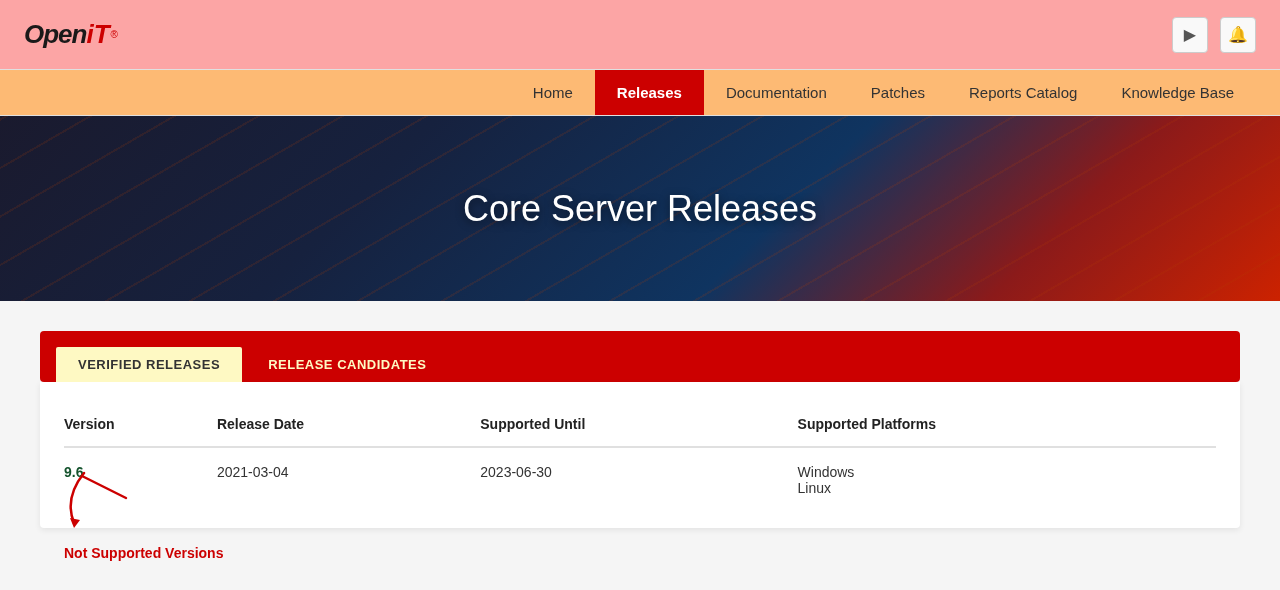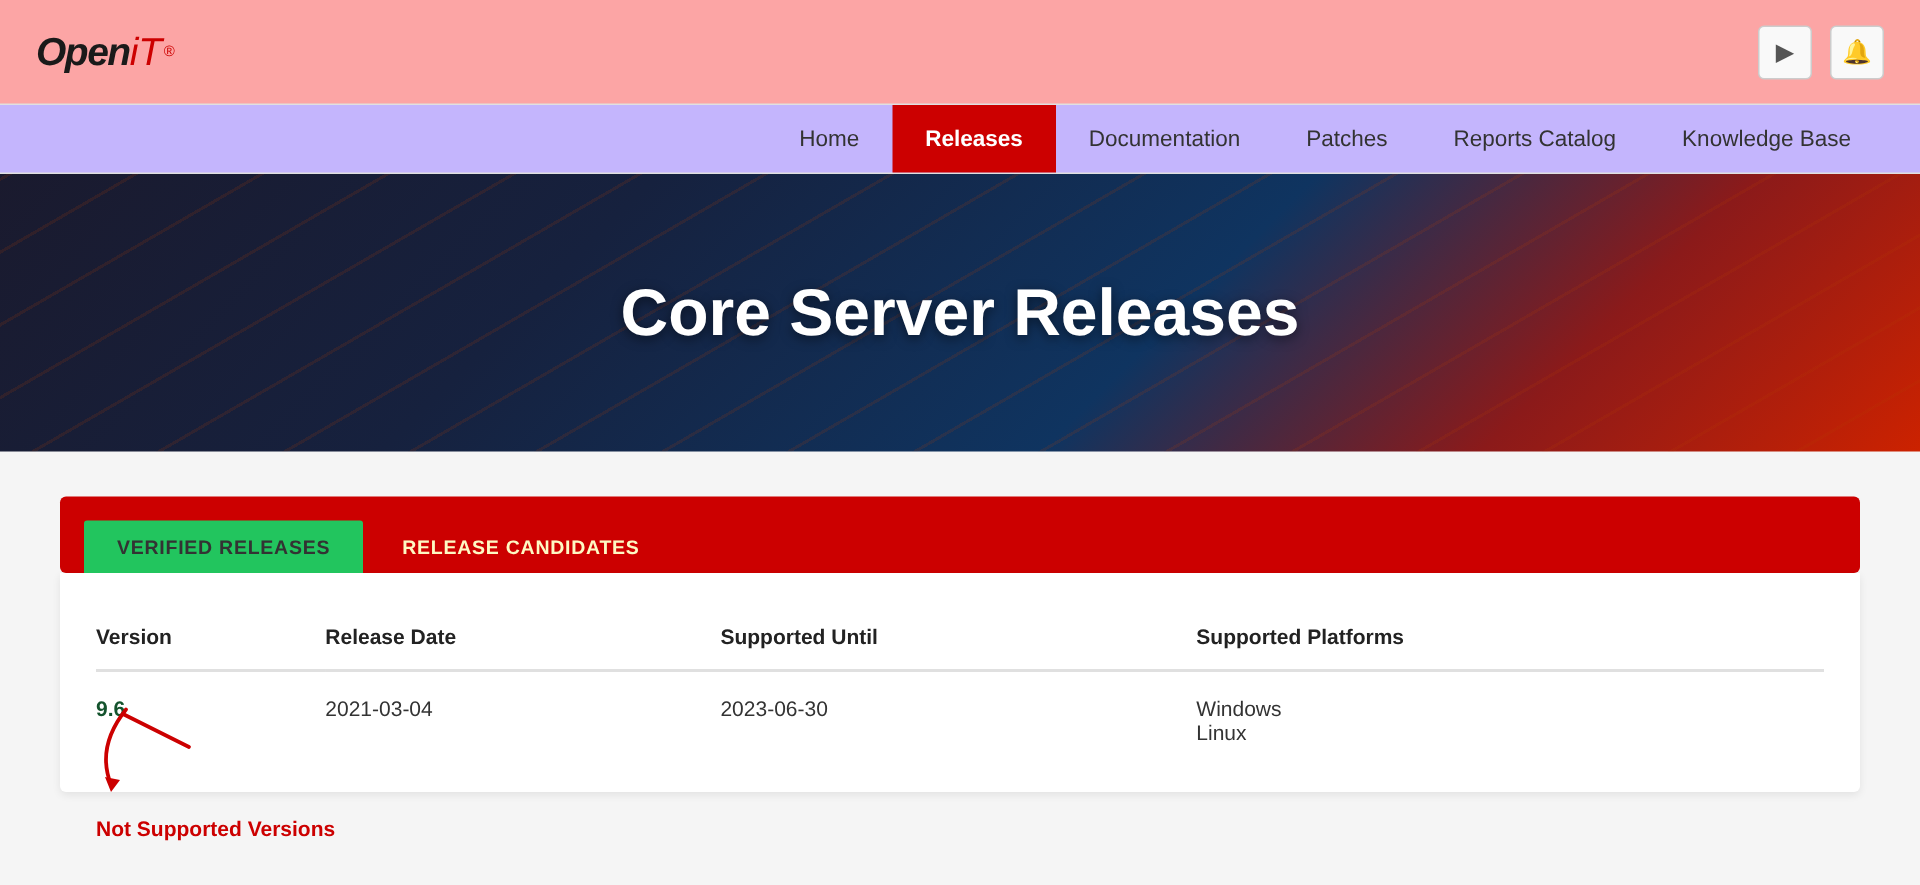--- a/index.html
+++ b/index.html
@@ -29,21 +29,21 @@
       display: flex;
       align-items: center;
       justify-content: center;
       cursor: pointer;
       font-size: 16px;
       color: #555;
     }
 
     
     .nav {
-      background: #c4b5fd;
+      background: #fdba74;
       display: flex;
       justify-content: flex-end;
       padding: 0 24px;
       border-bottom: 1px solid #e0e0e0;
     }
     .nav-item {
       padding: 14px 22px;
       font-size: 15px;
       color: #333;
       cursor: pointer;
@@ -74,22 +74,22 @@
         repeating-linear-gradient(
           -30deg,
           transparent,
           transparent 40px,
           rgba(180,60,0,0.15) 40px,
           rgba(180,60,0,0.15) 42px
         );
     }
     .hero-title {
       color: #fff;
-      font-size: 44px;
-      font-weight: bold;
+      font-size: 36px;
+      font-weight: normal;
       position: relative;
       z-index: 1;
       text-shadow: 0 2px 8px rgba(0,0,0,0.5);
     }
 
     
     .content {
       background: #f5f5f5;
       padding: 30px 40px 40px;
     }
@@ -109,21 +109,21 @@
       padding: 10px 22px;
       font-size: 13px;
       font-weight: bold;
       letter-spacing: 0.5px;
       cursor: pointer;
       border: none;
       border-radius: 2px 2px 0 0;
       text-transform: uppercase;
     }
     .tab-btn.active {
-      background: #22c55e;
+      background: #fef9c3;
       color: #333;
     }
     .tab-btn.inactive {
       background: transparent;
       color: #fef9c3;
     }
 
     
     .table-card {
       background: #fff;
@@ -189,21 +189,21 @@
     }
     .logo-open {
       font-size: 26px;
       font-weight: 900;
       color: #1a1a1a;
       font-style: italic;
       letter-spacing: -1px;
     }
     .logo-it {
       font-size: 26px;
-      font-weight: 400;
+      font-weight: 700;
       color: #cc0000;
       font-style: italic;
     }
     .logo-tm {
       font-size: 10px;
       color: #cc0000;
       vertical-align: super;
       margin-left: 1px;
     }
   </style>

